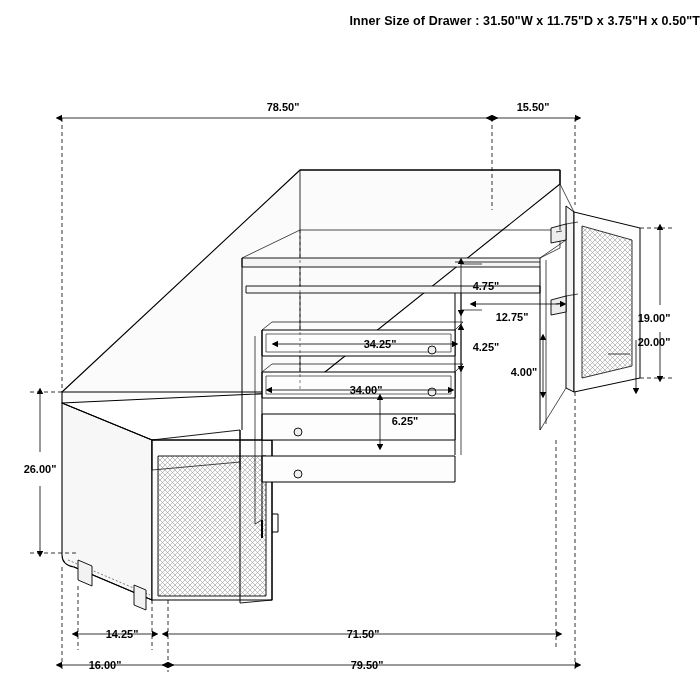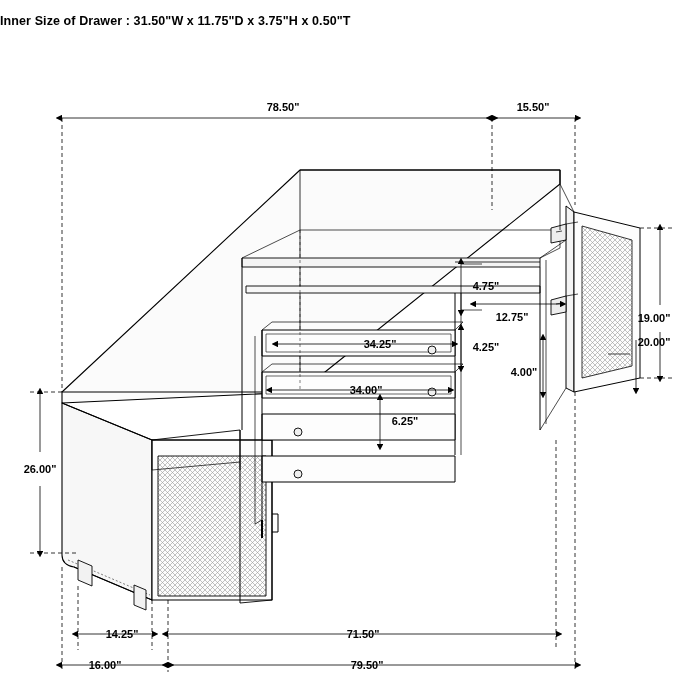--- a/index.html
+++ b/index.html
@@ -18,21 +18,21 @@
   #stage {
     position: relative;
     width: 700px;
     height: 700px;
   }
   .title {
     position: absolute;
     top: 14px;
     left: 0;
     width: 700px;
-    text-align: left;
+    text-align: right;
     font-size: 12.5px;
     font-weight: bold;
     letter-spacing: 0.1px;
   }
   svg.drawing {
     position: absolute;
     top: 0;
     left: 0;
     width: 700px;
     height: 700px;

